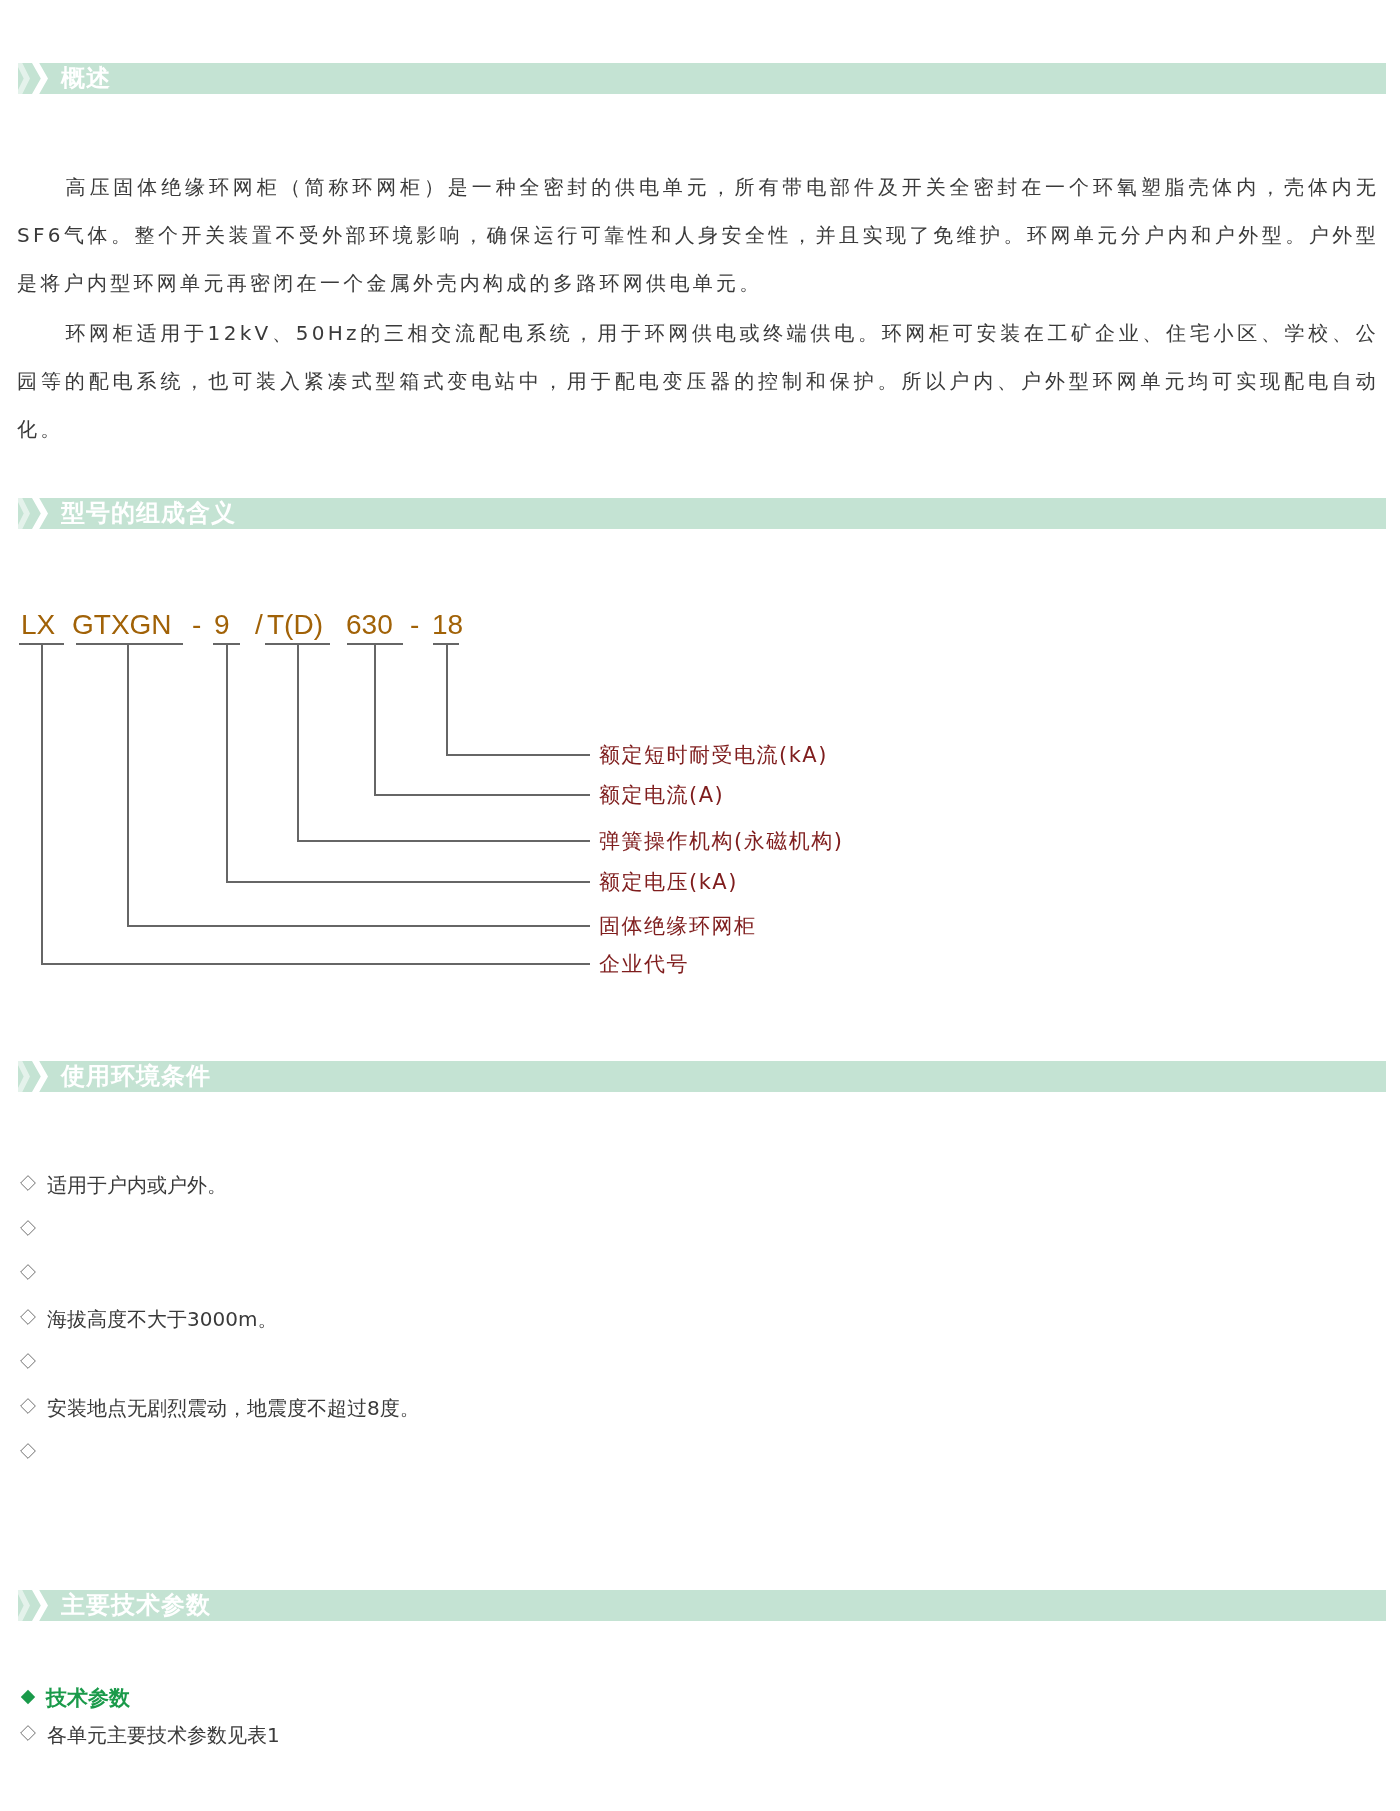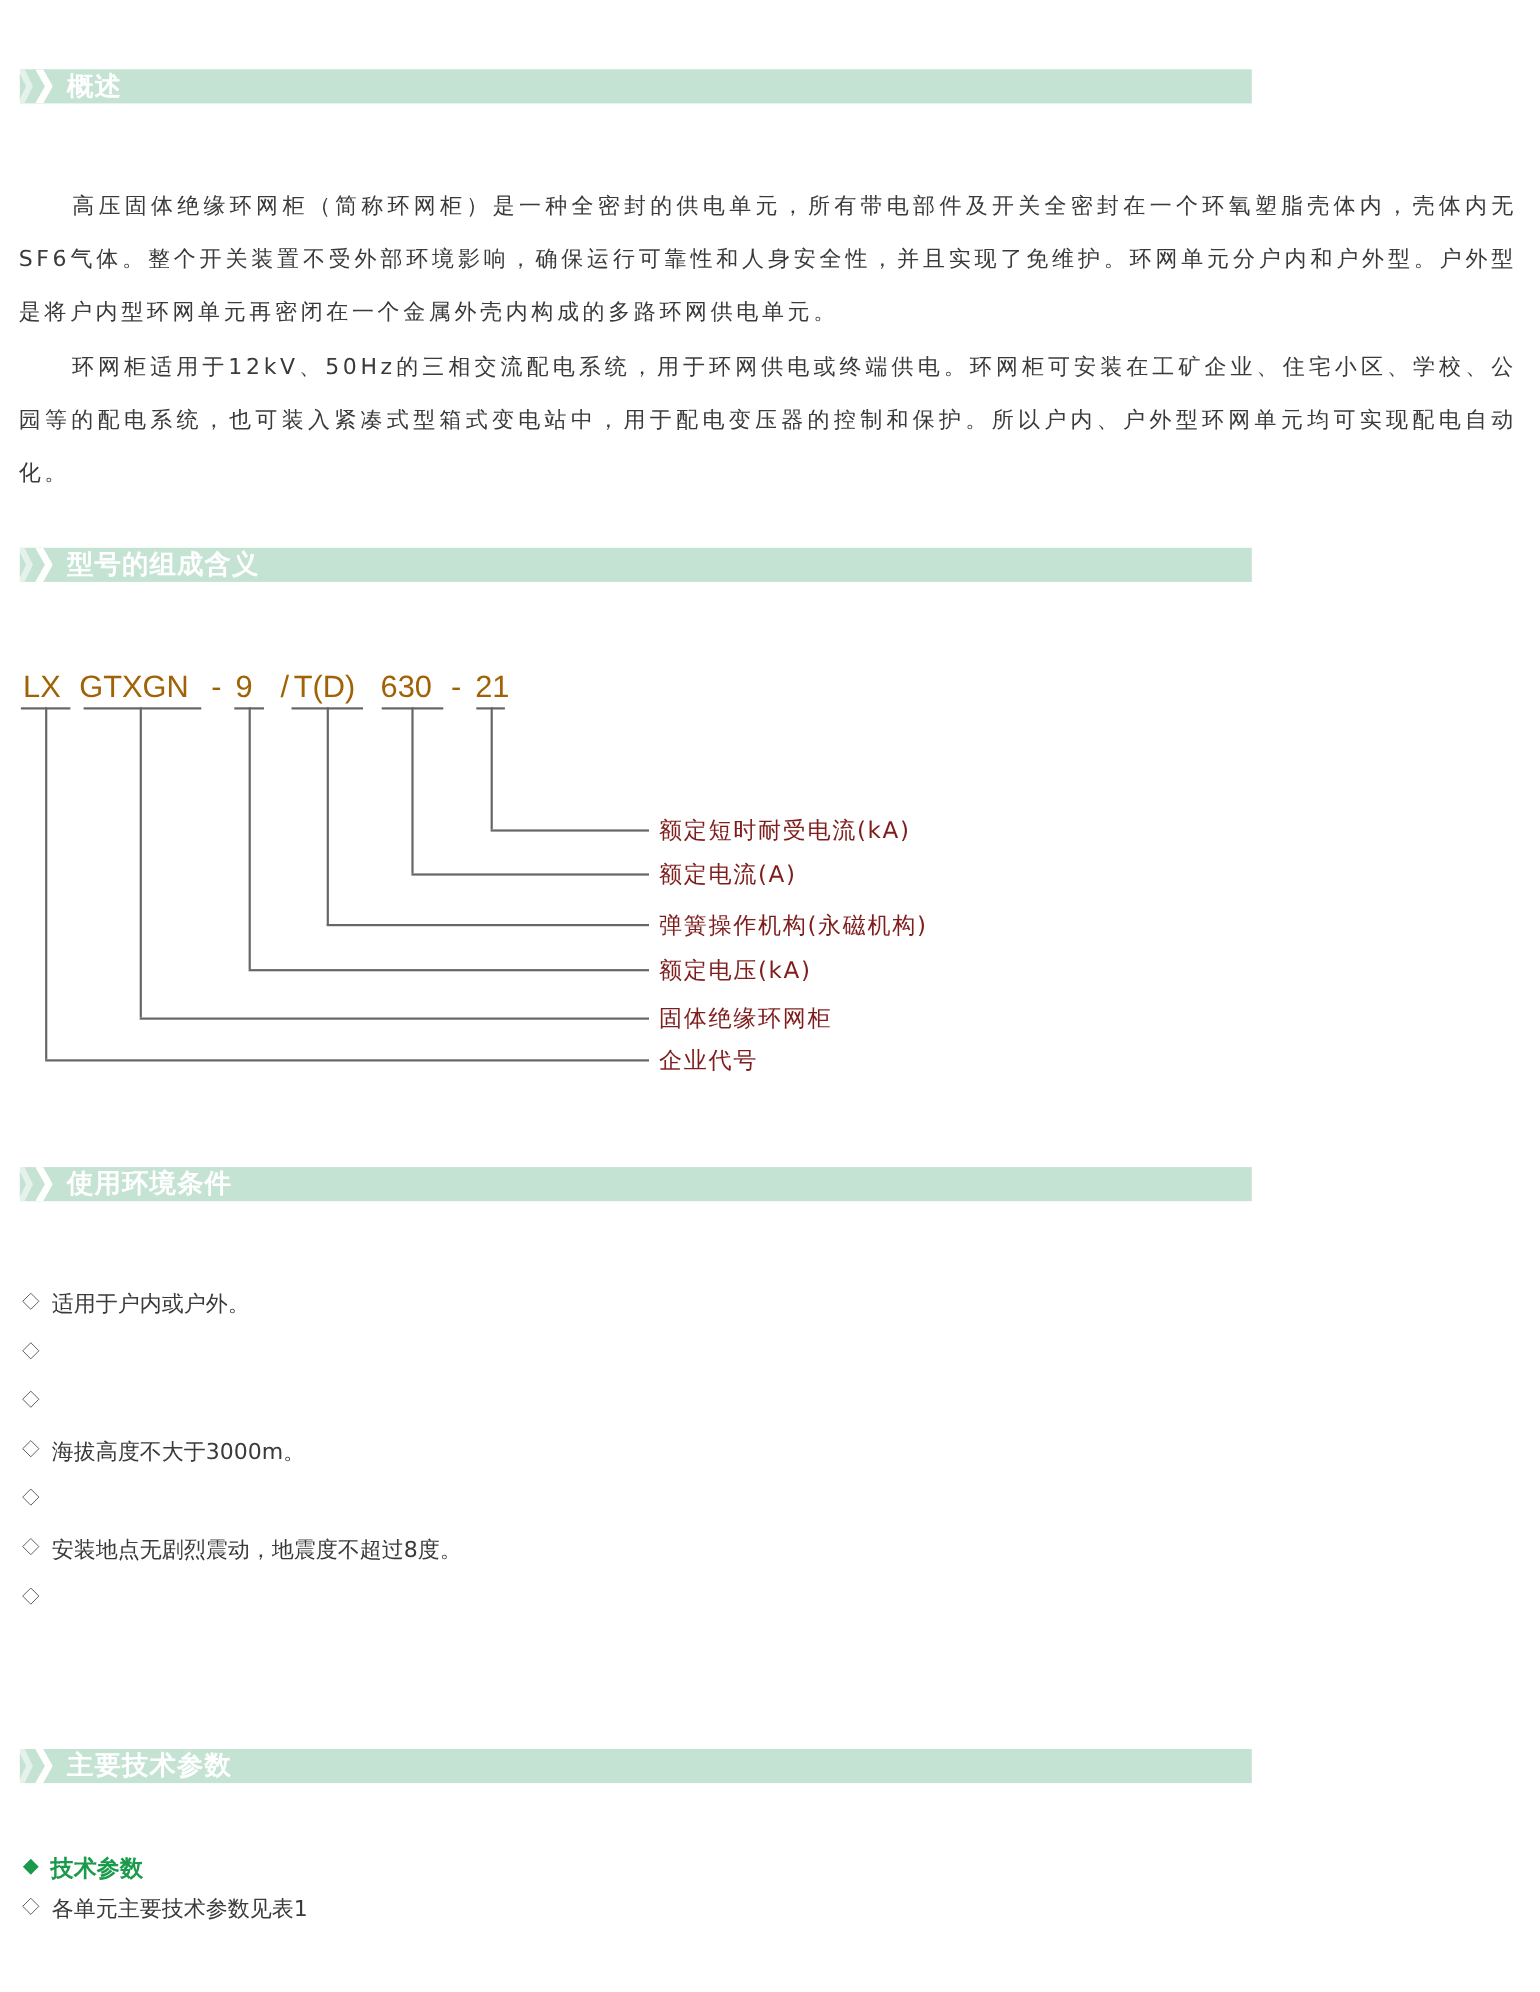--- a/index.html
+++ b/index.html
@@ -11,21 +11,21 @@
       width: 1400px;
       height: 1811px;
       position: relative;
       overflow: hidden;
       font-family: "DejaVu Sans", "Liberation Sans", sans-serif;
       color: #3a3a3a;
     }
     .section-bar {
       position: absolute;
       left: 18px;
-      width: 1120px;
+      width: 1368px;
       height: 31px;
       background: #c4e3d3;
     }
     .section-bar .chev {
       position: absolute;
       top: 0;
       height: 31px;
       width: 14px;
       background: #ffffff;
       clip-path: polygon(0 0, 45% 0, 100% 50%, 45% 100%, 0 100%, 55% 50%);
@@ -152,21 +152,21 @@
 <div>
 
   <span class="mc-part" style="left:21px; top:608px;">LX</span>
   <span class="mc-part" style="left:72px; top:608px;">GTXGN</span>
   <span class="mc-part" style="left:192px; top:608px;">-</span>
   <span class="mc-part" style="left:214px; top:608px;">9</span>
   <span class="mc-part" style="left:255px; top:608px;">/</span>
   <span class="mc-part" style="left:267px; top:608px;">T(D)</span>
   <span class="mc-part" style="left:346px; top:608px;">630</span>
   <span class="mc-part" style="left:410px; top:608px;">-</span>
-  <span class="mc-part" style="left:432px; top:608px;">21</span>
+  <span class="mc-part" style="left:432px; top:608px;">18</span>
 
   <div class="mc-underline" style="left:19px; width:45px;"></div>
   <div class="mc-underline" style="left:76px; width:107px;"></div>
   <div class="mc-underline" style="left:213px; width:27px;"></div>
   <div class="mc-underline" style="left:265px; width:65px;"></div>
   <div class="mc-underline" style="left:347px; width:56px;"></div>
   <div class="mc-underline" style="left:433px; width:26px;"></div>
 
   <div class="mc-vline" style="left:41px; height:320px;"></div>
   <div class="mc-vline" style="left:127px; height:282px;"></div>

